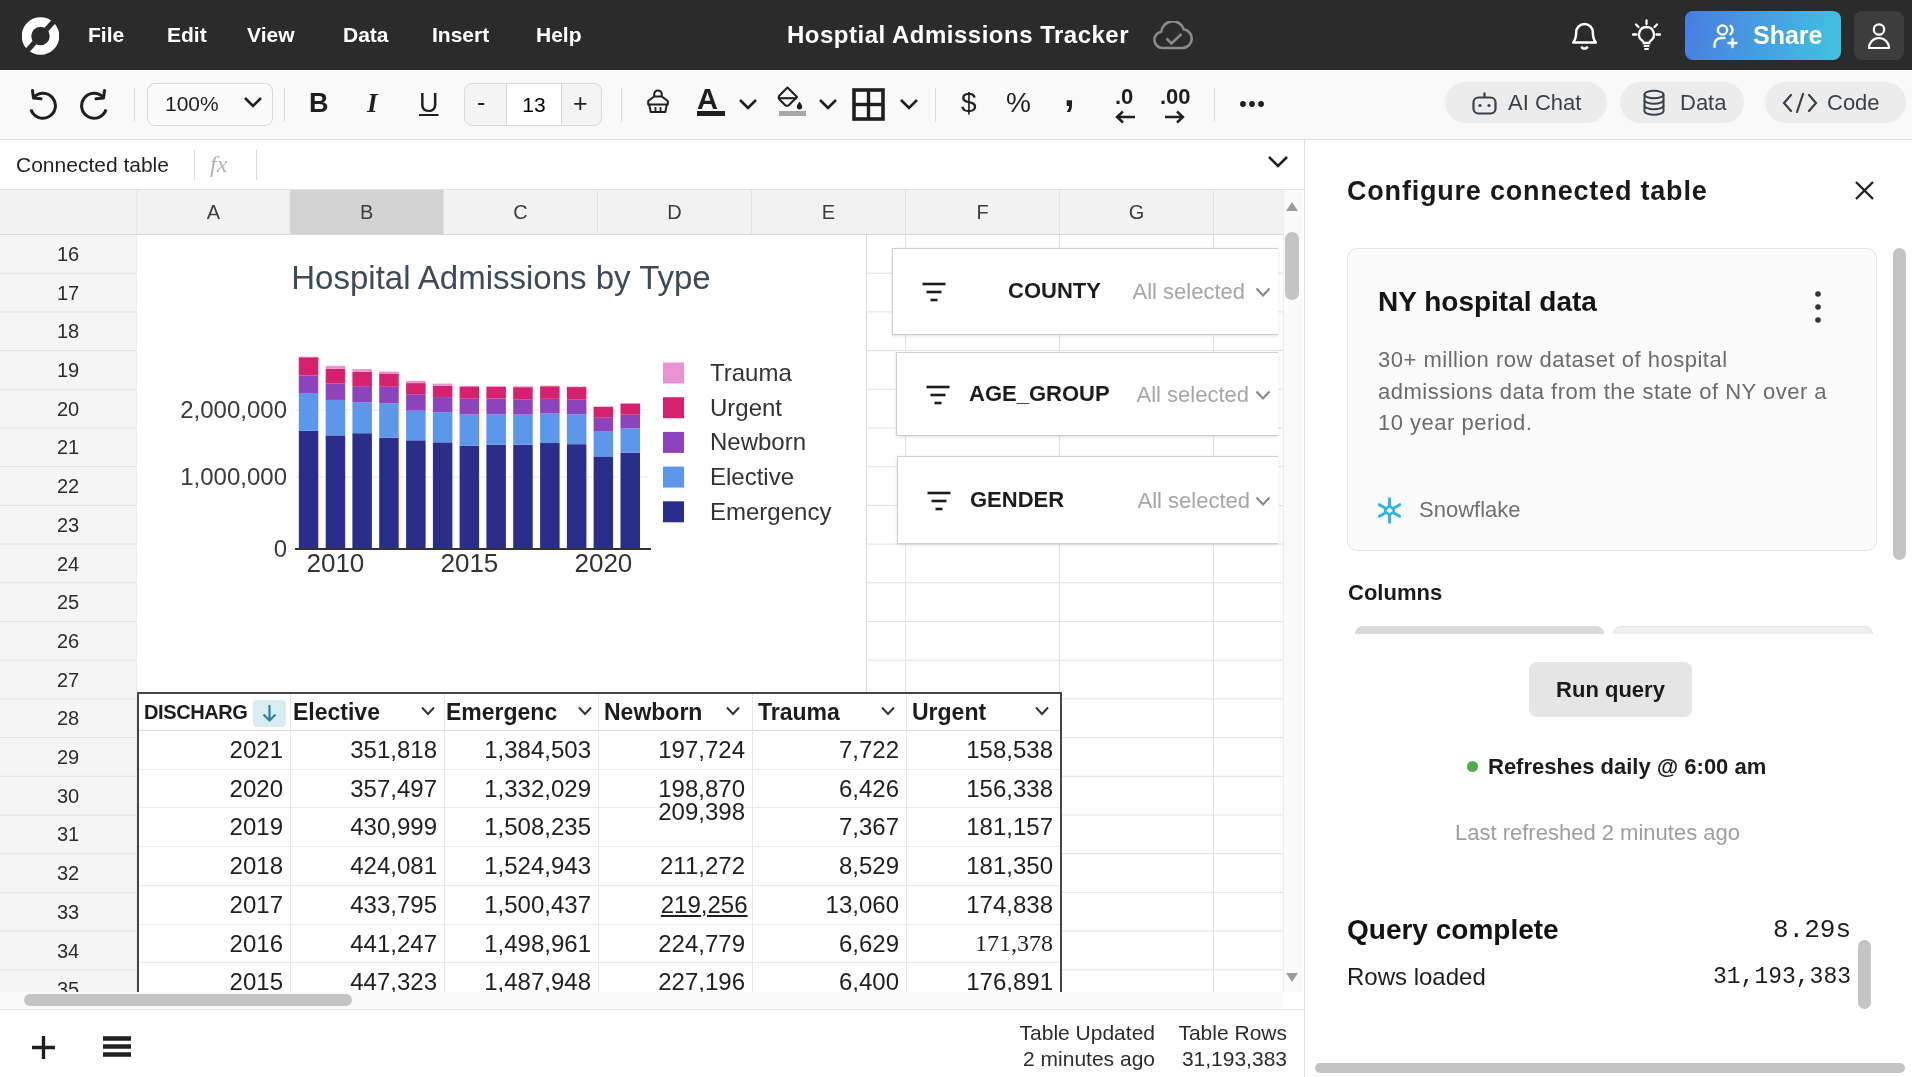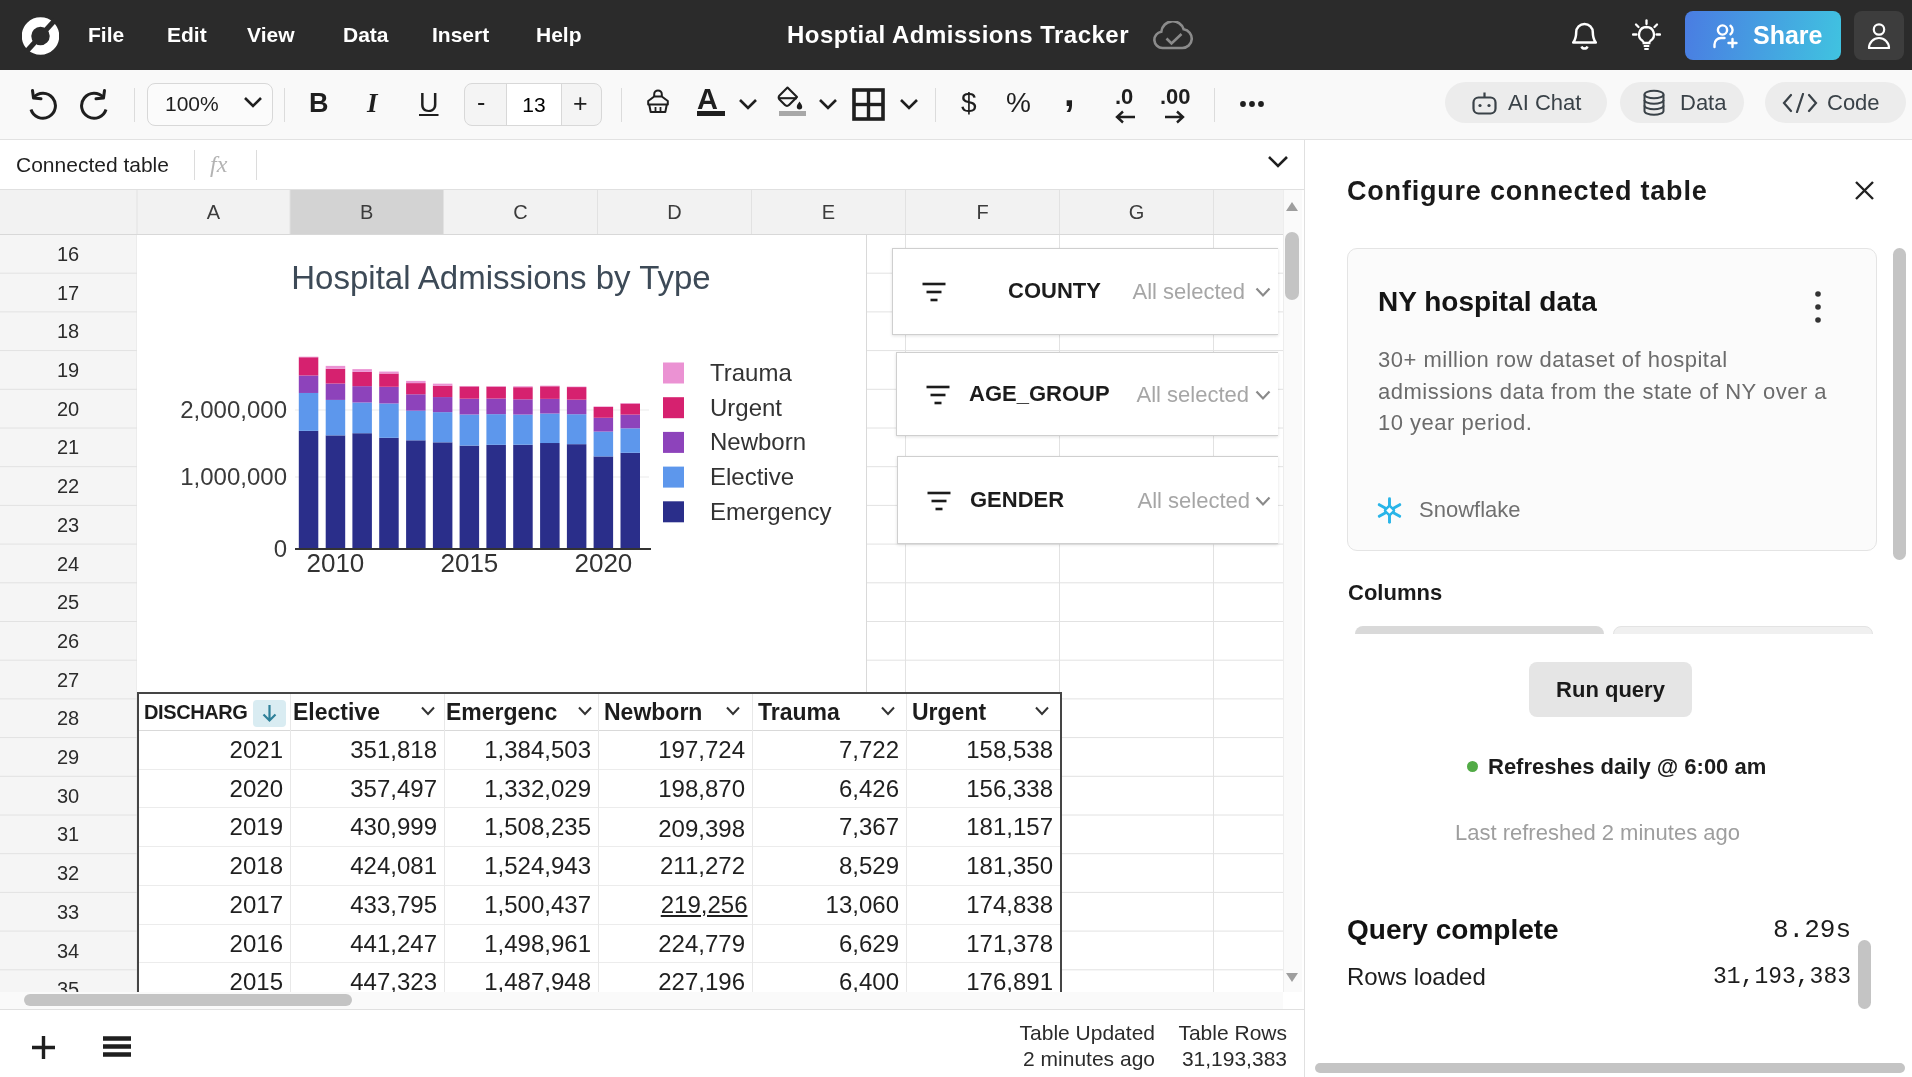--- a/index.html
+++ b/index.html
@@ -262,41 +262,41 @@
 <div class="td" style="left:766.5px; top:36.0px; width:147.5px;">158,538</div>
 <div class="td" style="left:0px; top:74.7px; width:144px;">2020</div>
 <div class="td" style="left:151px; top:74.7px; width:147px;">357,497</div>
 <div class="td" style="left:304.5px; top:74.7px; width:147.5px;">1,332,029</div>
 <div class="td" style="left:458.5px; top:74.7px; width:147.5px;">198,870</div>
 <div class="td" style="left:612.5px; top:74.7px; width:147.5px;">6,426</div>
 <div class="td" style="left:766.5px; top:74.7px; width:147.5px;">156,338</div>
 <div class="td" style="left:0px; top:113.4px; width:144px;">2019</div>
 <div class="td" style="left:151px; top:113.4px; width:147px;">430,999</div>
 <div class="td" style="left:304.5px; top:113.4px; width:147.5px;">1,508,235</div>
-<div class="td" style="left:458.5px; top:115px; width:147.5px;">209,398</div>
+<div class="td" style="left:458.5px; top:98px; width:147.5px;">209,398</div>
 <div class="td" style="left:612.5px; top:113.4px; width:147.5px;">7,367</div>
 <div class="td" style="left:766.5px; top:113.4px; width:147.5px;">181,157</div>
 <div class="td" style="left:0px; top:152.1px; width:144px;">2018</div>
 <div class="td" style="left:151px; top:152.1px; width:147px;">424,081</div>
 <div class="td" style="left:304.5px; top:152.1px; width:147.5px;">1,524,943</div>
 <div class="td" style="left:458.5px; top:152.1px; width:147.5px;">211,272</div>
 <div class="td" style="left:612.5px; top:152.1px; width:147.5px;">8,529</div>
 <div class="td" style="left:766.5px; top:152.1px; width:147.5px;">181,350</div>
 <div class="td" style="left:0px; top:190.8px; width:144px;padding-left:24px;">2017</div>
 <div class="td" style="left:151px; top:190.8px; width:147px;">433,795</div>
 <div class="td" style="left:304.5px; top:190.8px; width:147.5px;">1,500,437</div>
 <div class="td" style="left:461px; top:190.8px; width:147.5px;text-decoration:underline;">219,256</div>
 <div class="td" style="left:612.5px; top:190.8px; width:147.5px;">13,060</div>
 <div class="td" style="left:766.5px; top:190.8px; width:147.5px;">174,838</div>
 <div class="td" style="left:0px; top:229.5px; width:144px;">2016</div>
 <div class="td" style="left:151px; top:229.5px; width:147px;padding-left:16px;">441,247</div>
 <div class="td" style="left:304.5px; top:229.5px; width:147.5px;">1,498,961</div>
 <div class="td" style="left:458.5px; top:229.5px; width:147.5px;">224,779</div>
 <div class="td" style="left:612.5px; top:229.5px; width:147.5px;">6,629</div>
-<div class="td" style="left:766.5px; top:229.5px; width:147.5px;">171,378</div>
+<div class="td" style="left:766.5px; top:229.5px; width:147.5px;font-family:Liberation Serif, serif;">171,378</div>
 <div class="td" style="left:0px; top:268.2px; width:144px;">2015</div>
 <div class="td" style="left:151px; top:268.2px; width:147px;">447,323</div>
 <div class="td" style="left:304.5px; top:268.2px; width:147.5px;">1,487,948</div>
 <div class="td" style="left:458.5px; top:268.2px; width:147.5px;">227,196</div>
 <div class="td" style="left:612.5px; top:268.2px; width:147.5px;">6,400</div>
 <div class="td" style="left:766.5px; top:268.2px; width:147.5px;">176,891</div>
 </div>
 
   <div class="fcard" id="fc1" style="left:892px; top:248px; width:386px; height:87px;">
     <svg class="abs" style="left:28px; top:31px;" width="26" height="24" viewBox="0 0 26 24">

